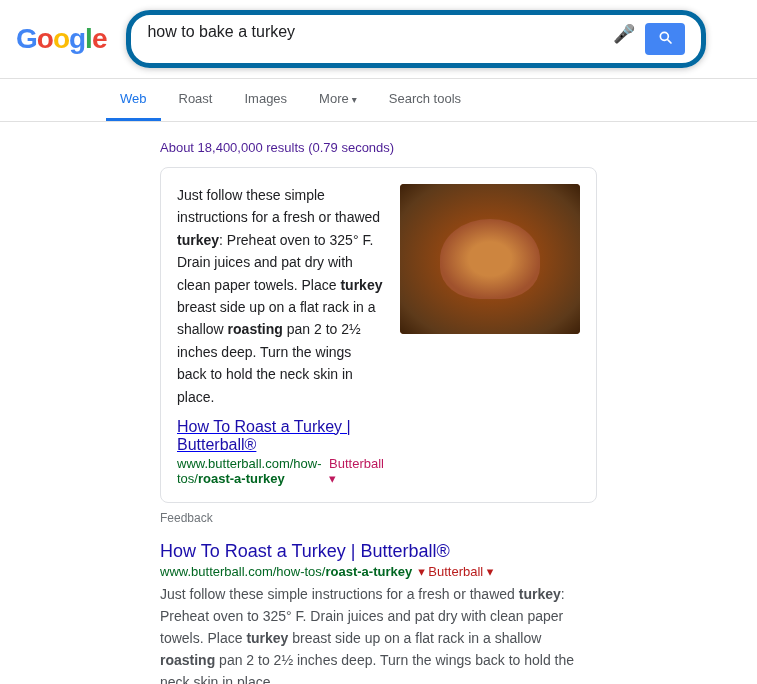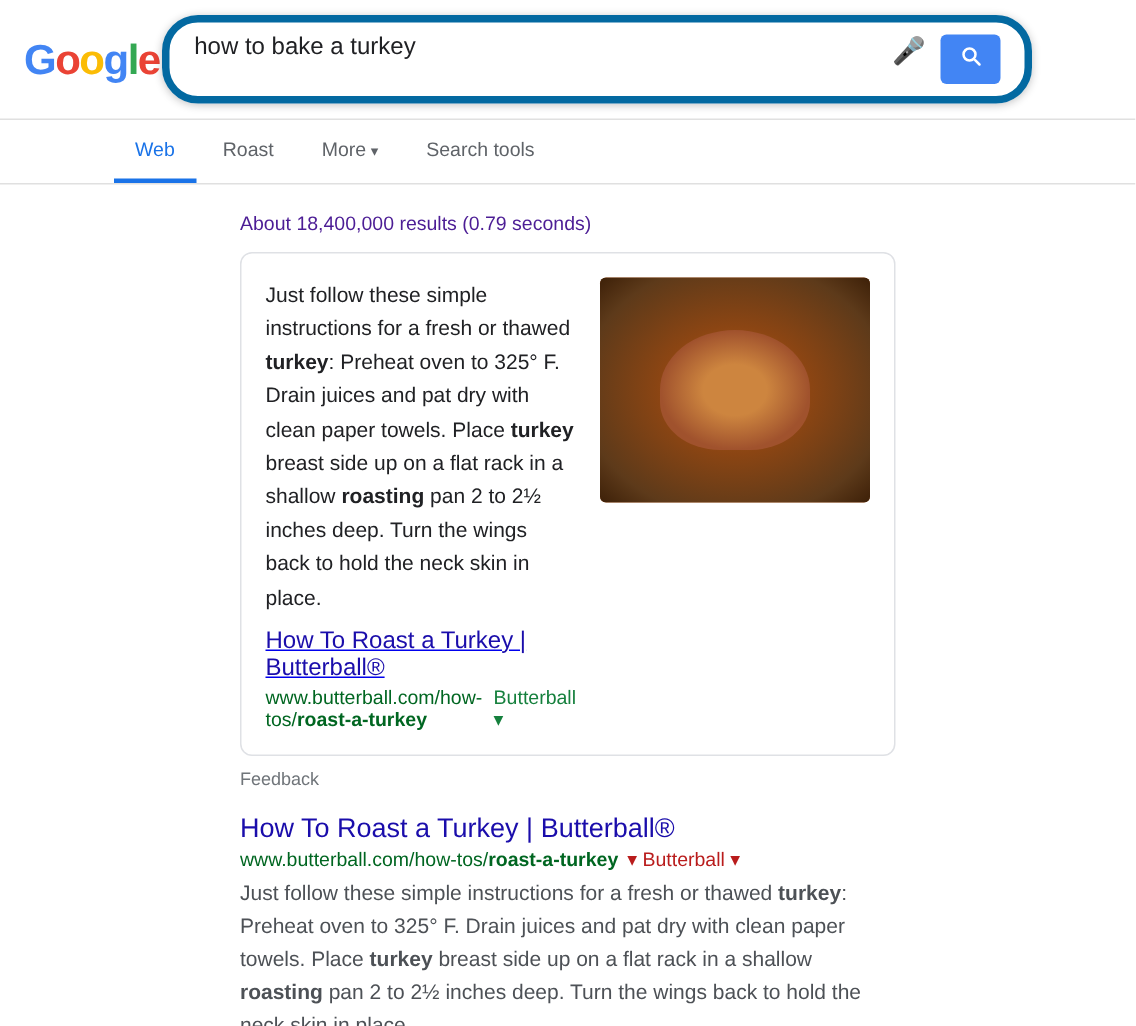--- a/index.html
+++ b/index.html
@@ -1,50 +1,50 @@
 <!DOCTYPE html>
 <html><head>
   <meta charset="utf-8">
   <style>
     * { box-sizing: border-box; margin: 0; padding: 0; }
     body { font-family: Arial, sans-serif; background: #fff; color: #222; font-size: 14px; }
 
     
-    .header { display: flex; align-items: center; padding: 10px 16px; gap: 2px; border-bottom: 1px solid #e0e0e0; }
+    .header { display: flex; align-items: center; padding: 10px 16px; gap: 20px; border-bottom: 1px solid #e0e0e0; }
     .google-logo { font-size: 28px; font-weight: bold; letter-spacing: -1px; }
     .google-logo .g-blue { color: #4285F4; }
     .google-logo .g-red { color: #EA4335; }
     .google-logo .g-yellow { color: #FBBC05; }
     .google-logo .g-green { color: #34A853; }
 
     .search-bar-wrapper { display: flex; align-items: flex-start; flex: 1; max-width: 580px; border: 5px solid #0369a1; border-radius: 24px; padding: 8px 16px; box-shadow: 0 1px 6px rgba(32,33,36,.28); }
     .search-input { flex: 1; border: none; outline: none; font-size: 16px; color: #202124; }
     .mic-icon { color: #4285F4; margin-right: 10px; font-size: 18px; cursor: pointer; }
     .search-icon-btn { background: #4285F4; border: none; border-radius: 4px; padding: 6px 12px; cursor: pointer; color: white; font-size: 16px; }
 
     
-    .nav-tabs { display: flex; align-items: center; padding: 0 76px; border-bottom: 1px solid #e0e0e0; gap: 4px; }
+    .nav-tabs { display: flex; align-items: center; padding: 0 106px; border-bottom: 1px solid #e0e0e0; gap: 4px; }
     .nav-tab { padding: 12px 14px; font-size: 13px; color: #5f6368; cursor: pointer; text-decoration: none; border-bottom: 3px solid transparent; display: flex; align-items: center; gap: 3px; }
     .nav-tab.active { color: #1a73e8; border-bottom: 3px solid #1a73e8; }
 
     
     .results-area { padding: 8px 160px; }
     .results-count { color: #4c1d95; font-size: 13px; padding: 10px 0 12px; }
 
     
     .featured-snippet { border: 1px solid #dfe1e5; border-radius: 8px; padding: 16px; display: flex; gap: 16px; margin-bottom: 8px; }
     .featured-text { flex: 1; font-size: 14px; line-height: 1.6; color: #202124; }
     .featured-text b { font-weight: bold; }
     .featured-image { width: 180px; height: 150px; background: #8B4513; border-radius: 4px; flex-shrink: 0; overflow: hidden; }
     .featured-link { display: block; margin-top: 10px; }
     .featured-link-title { color: #1a0dab; font-size: 16px; text-decoration: none; }
     .featured-url-row { display: flex; align-items: center; gap: 6px; margin-top: 2px; }
     .featured-url { color: #006621; font-size: 13px; }
     .featured-url b { font-weight: bold; }
-    .featured-source { color: #15803d; font-size: 13px; }
+    .featured-source { color: #be185d; font-size: 13px; }
     .feedback-link { text-align: left; font-size: 12px; color: #70757a; margin-top: 4px; }
 
     
     .search-result { padding: 16px 0; border-bottom: 1px solid #eee; }
     .result-title { color: #1a0dab; font-size: 18px; text-decoration: none; display: block; margin-bottom: 2px; }
     .result-url-row { display: flex; align-items: center; gap: 6px; margin-bottom: 4px; }
     .result-url { color: #006621; font-size: 13px; }
     .result-url b { font-weight: bold; }
     .result-source { color: #b91c1c; font-size: 13px; }
     .result-snippet { color: #4d5156; font-size: 14px; line-height: 1.58; }
@@ -85,20 +85,21 @@
       <svg width="16" height="16" viewBox="0 0 24 24" fill="white">
           <path d="M21 21l-4.35-4.35M17 11A6 6 0 1 1 5 11a6 6 0 0 1 12 0z" stroke="white" stroke-width="2.5" fill="none" stroke-linecap="round"></path>
         </svg>
     </button>
   </div>
 </div>
 
 <div class="nav-tabs">
   <a class="nav-tab active">Web</a>
   <a class="nav-tab">Roast</a>
+  <a class="nav-tab">Images</a>
   <a class="nav-tab">
     <span>More</span>
     <span class="chevron-down"></span>
   </a>
   <a class="nav-tab">Search tools</a>
 </div>
 
 <div class="results-area">
   <div class="results-count">About 18,400,000 results (0.79 seconds)</div>
 

